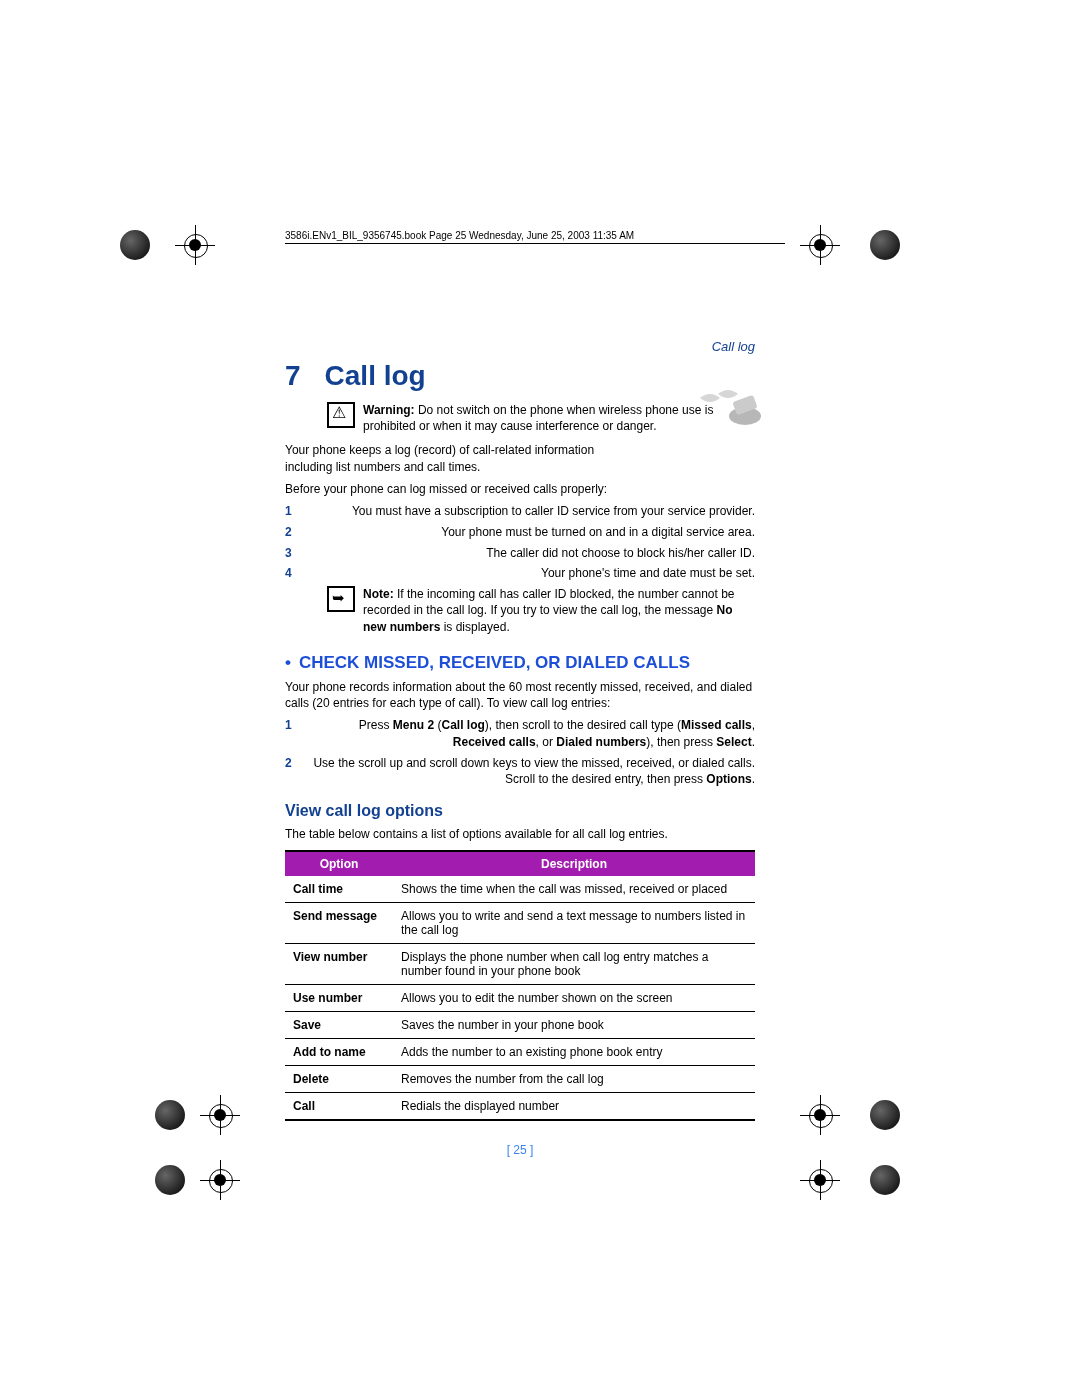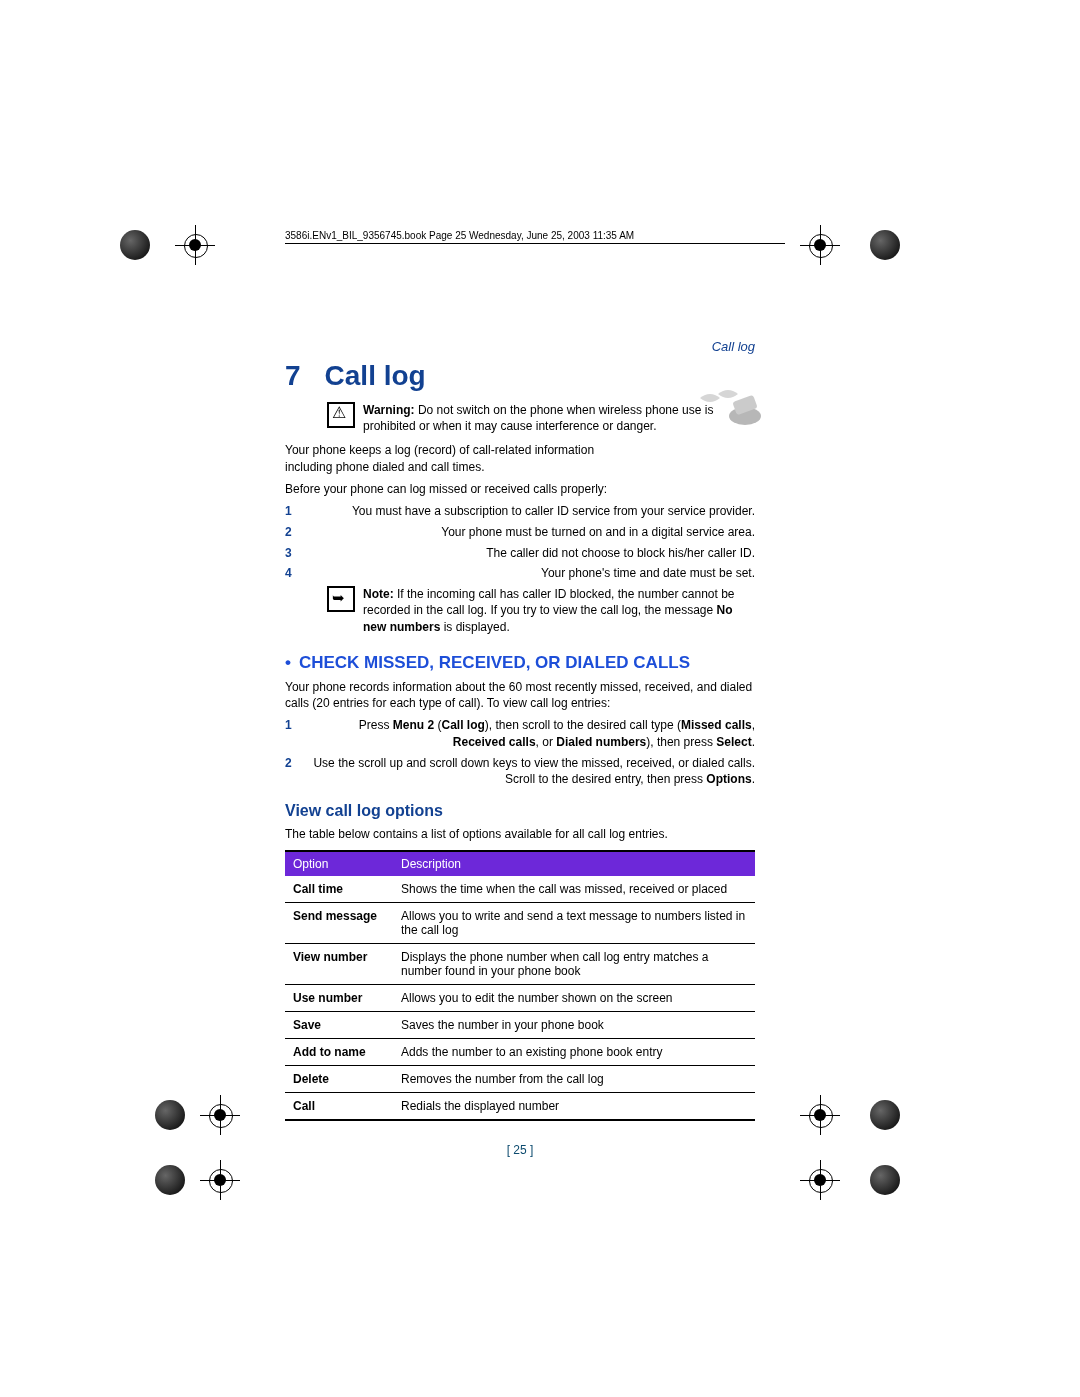--- a/index.html
+++ b/index.html
@@ -128,39 +128,39 @@
     margin-bottom: 2px;
   }
   .b { font-weight: bold; }
   table.options {
     border-collapse: collapse;
     width: 470px;
     margin-top: 8px;
     font-size: 12px;
   }
   table.options th {
-    background: #6d28d9;
+    background: #a21caf;
     color: #fff;
-    text-align: left;
+    text-align: center;
     padding: 5px 8px;
-    font-weight: normal;
+    font-weight: bold;
   }
   table.options td {
     border-bottom: 1px solid #000;
     padding: 6px 8px;
     vertical-align: top;
   }
   table.options td:first-child { font-weight: bold; width: 92px; }
   table.options tr.lastrow td { border-bottom: 2px solid #000; }
   table.options thead th { border-top: 2px solid #000; }
   .page-num {
     text-align: center;
     margin-top: 22px;
     font-size: 12px;
-    color: #0c4a6e;
+    color: #3b82f6;
     width: 470px;
   }
   
   .reg {
     position: absolute;
     width: 40px;
     height: 40px;
   }
   .reg .cross-h, .reg .cross-v {
     position: absolute;
@@ -264,21 +264,21 @@
     </span>
   </div>
 
   <svg class="phone-art" viewBox="0 0 80 40">
     <ellipse cx="55" cy="28" rx="16" ry="9" fill="#888"></ellipse>
     <rect x="44" y="10" width="22" height="14" rx="3" fill="#aaa" transform="rotate(-20 55 17)"></rect>
     <path d="M10 10 Q20 2 30 10 Q20 18 10 10 Z" fill="#bbb"></path>
     <path d="M28 6 Q38 -2 48 6 Q38 14 28 6 Z" fill="#bbb"></path>
   </svg>
 
-  <div class="para narrow">Your phone keeps a log (record) of call-related information including phone dialed and call times.</div>
+  <div class="para narrow">Your phone keeps a log (record) of call-related information including list numbers and call times.</div>
   <div class="para">Before your phone can log missed or received calls properly:</div>
 
   <ol class="numlist">
     <li>
         <span class="n">1</span>
         <span class="t">You must have a subscription to caller ID service from your service provider.</span>
       </li>
     <li>
         <span class="n">2</span>
         <span class="t">Your phone must be turned on and in a digital service area.</span>

